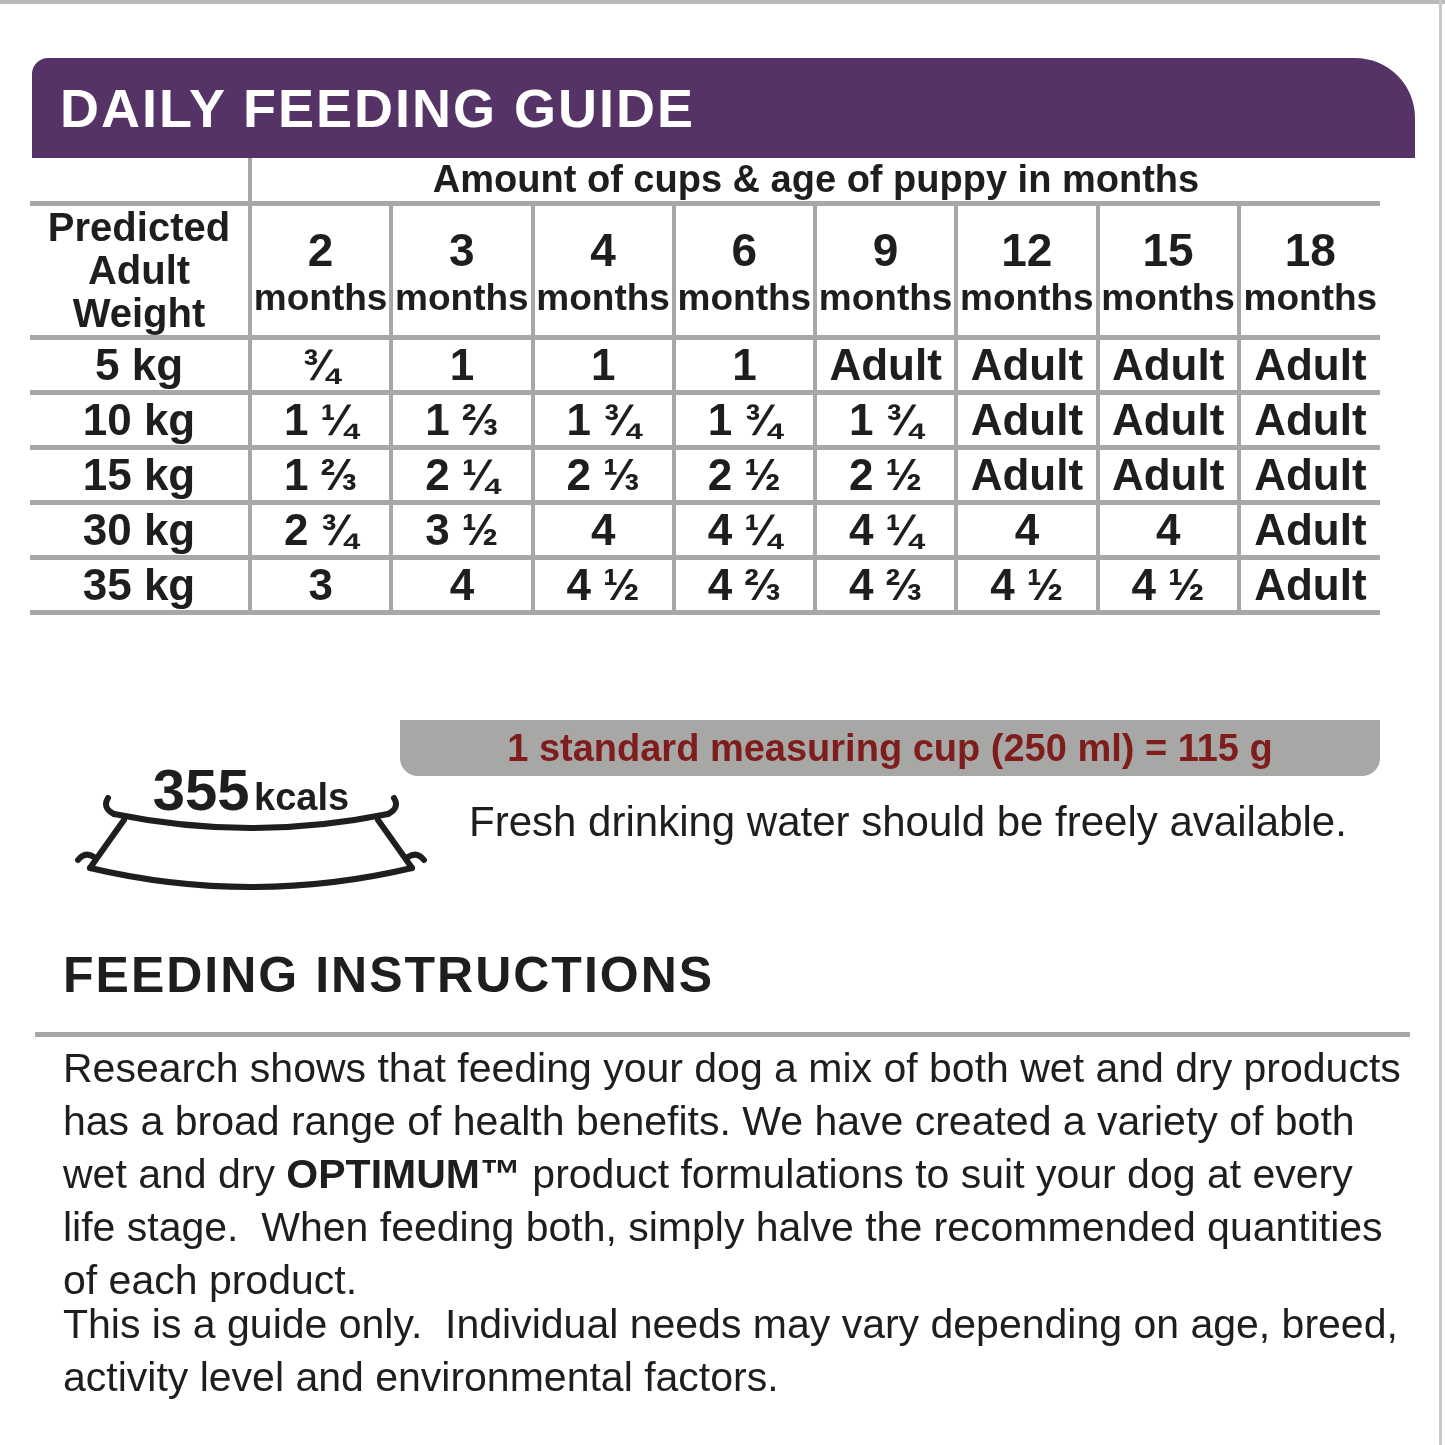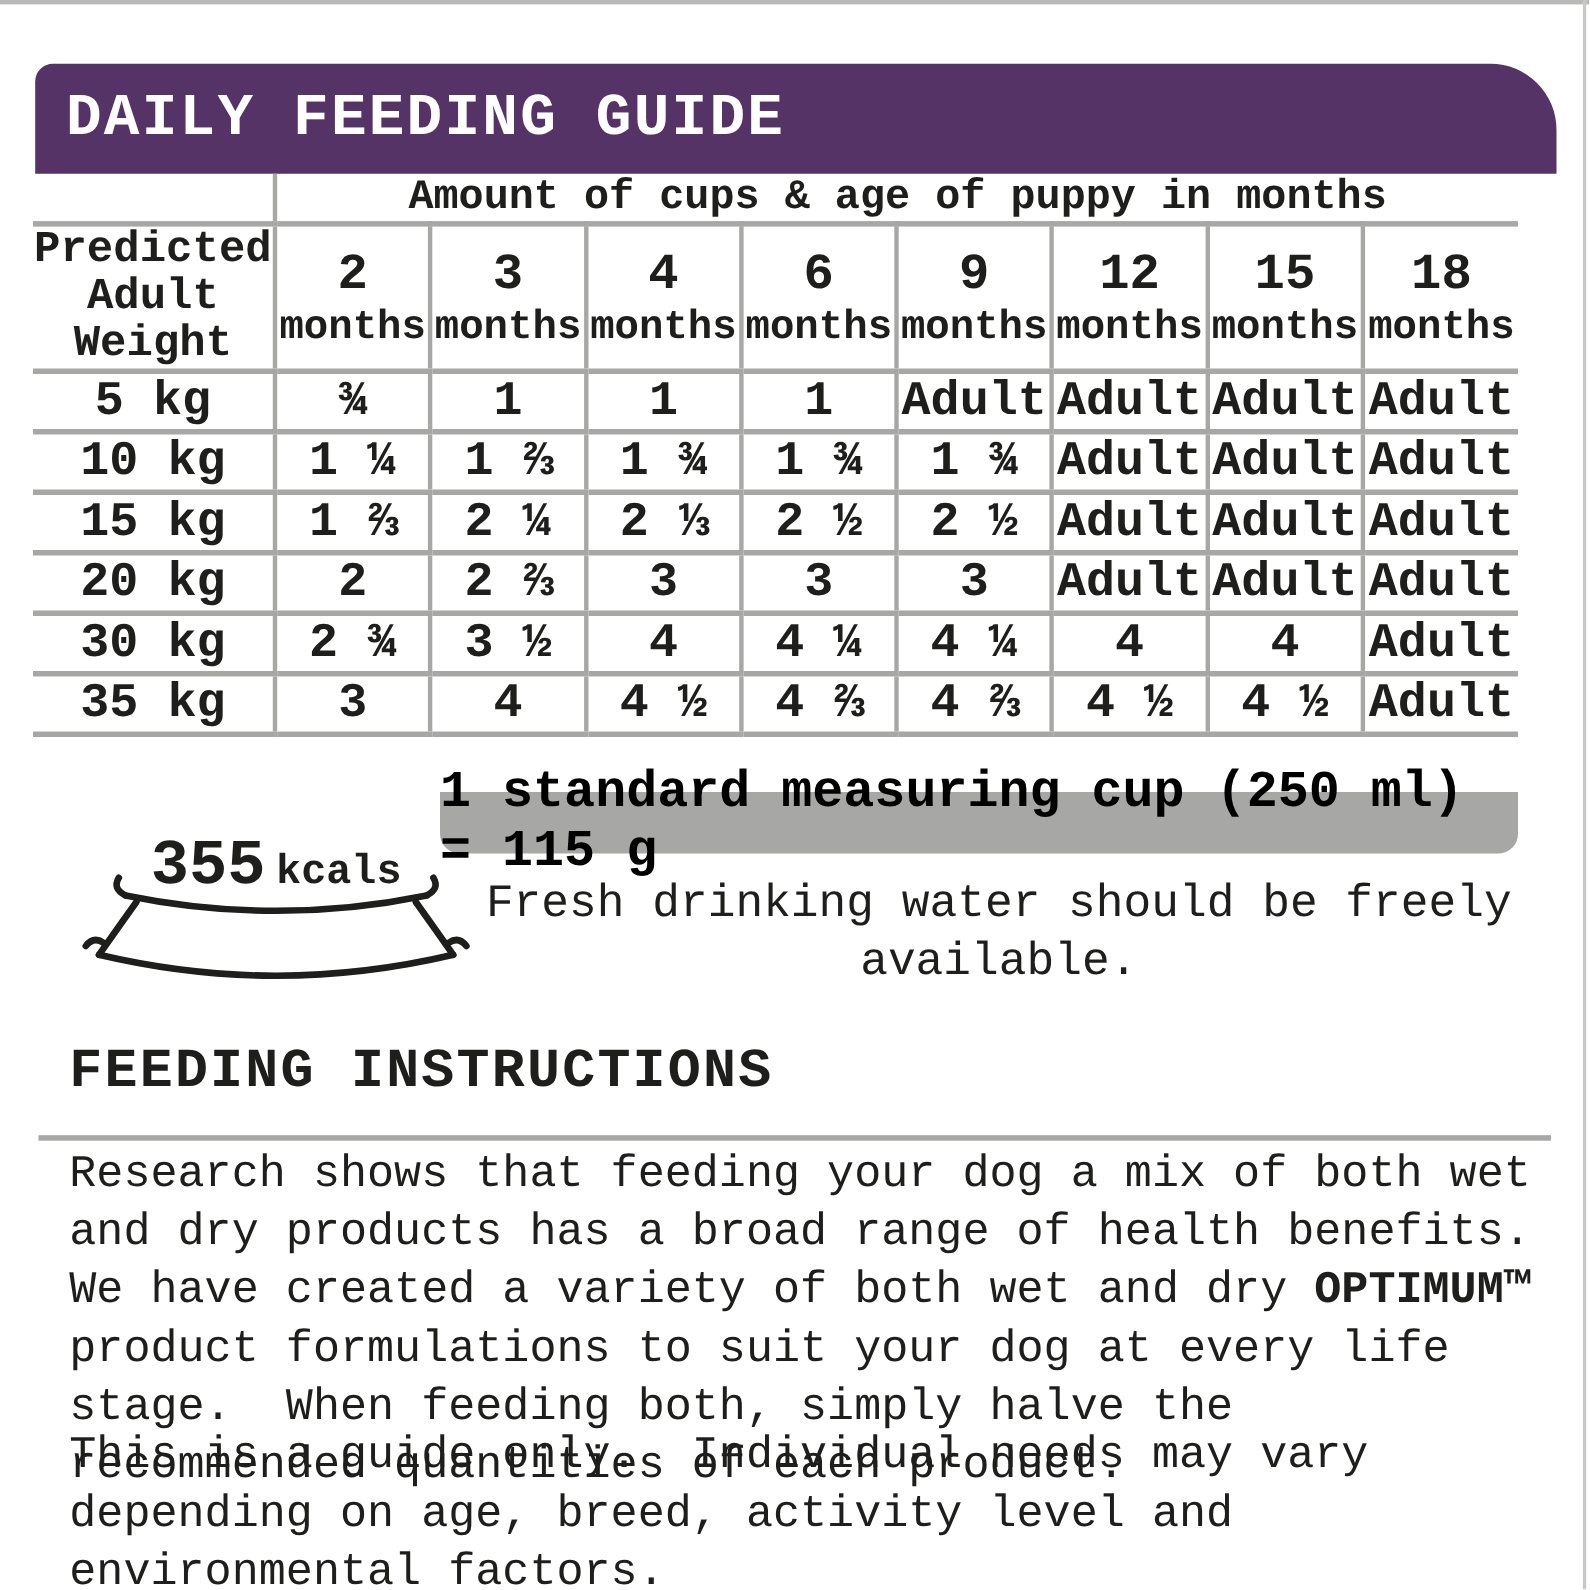--- a/index.html
+++ b/index.html
@@ -7,21 +7,21 @@
     --gray:#a7a7a6;
     --text:#1e1e1c;
   }
   *{margin:0;padding:0;box-sizing:border-box;}
   html,body{background:#ffffff;}
   .page{
     position:relative;
     width:1445px;height:1445px;
     background:#ffffff;
     overflow:hidden;
-    font-family:Liberation Mono, monospace;
+    font-family:Liberation Sans, sans-serif;
     color:var(--text);
   }
   .edge-top{position:absolute;left:0;top:0;width:100%;height:4px;background:#b9b9b8;}
   .edge-right{position:absolute;right:3px;top:0;width:3px;height:100%;background:#c8c8c7;}
 
   .title-bar{
     position:absolute;left:32px;top:58px;width:1383px;height:100px;
     background:var(--purple);
     border-radius:16px 60px 0 0;
     display:flex;align-items:center;
@@ -50,21 +50,21 @@
   td.month .num{display:block;font-size:46px;font-weight:bold;line-height:54px;}
   td.month .unit{display:block;font-size:37px;font-weight:bold;line-height:42px;}
   tr.row-data td{height:48px;font-size:44px;font-weight:bold;}
 
   .footnote-bar{
     position:absolute;left:400px;top:720px;width:980px;height:56px;
     background:var(--gray);
     border-radius:0 0 18px 18px;
     display:flex;align-items:center;justify-content:center;
   }
-  .footnote-bar span{color:#000000;font-size:47px;font-weight:bold;}
+  .footnote-bar span{color:#7f1d1d;font-size:38px;font-weight:bold;}
 
   .kcal-badge{position:absolute;left:66px;top:756px;width:370px;height:140px;}
   .kcal-badge svg{position:absolute;left:0;top:0;}
   .kcal-line1{position:absolute;top:0;left:0;width:100%;text-align:center;white-space:nowrap;}
   .kcal-val{font-size:58px;font-weight:bold;}
   .kcal-unit{font-size:38px;font-weight:bold;}
   .kcal-line2{position:absolute;top:62px;left:0;width:100%;text-align:center;white-space:nowrap;}
   .kcal-per{font-size:36px;font-weight:bold;}
   .kcal-basis{font-size:56px;font-weight:bold;border-bottom:6px solid var(--text);padding-bottom:2px;}
 
@@ -178,31 +178,20 @@
       <td>Adult</td>
       <td>Adult</td>
     </tr>
     <tr class="row-data">
       <td>15 kg</td>
       <td>1 ⅔</td>
       <td>2 ¼</td>
       <td>2 ⅓</td>
       <td>2 ½</td>
       <td>2 ½</td>
-      <td>Adult</td>
-      <td>Adult</td>
-      <td>Adult</td>
-    </tr>
-    <tr class="row-data">
-      <td>20 kg</td>
-      <td>2</td>
-      <td>2 ⅔</td>
-      <td>3</td>
-      <td>3</td>
-      <td>3</td>
       <td>Adult</td>
       <td>Adult</td>
       <td>Adult</td>
     </tr>
     <tr class="row-data">
       <td>30 kg</td>
       <td>2 ¾</td>
       <td>3 ½</td>
       <td>4</td>
       <td>4 ¼</td>

